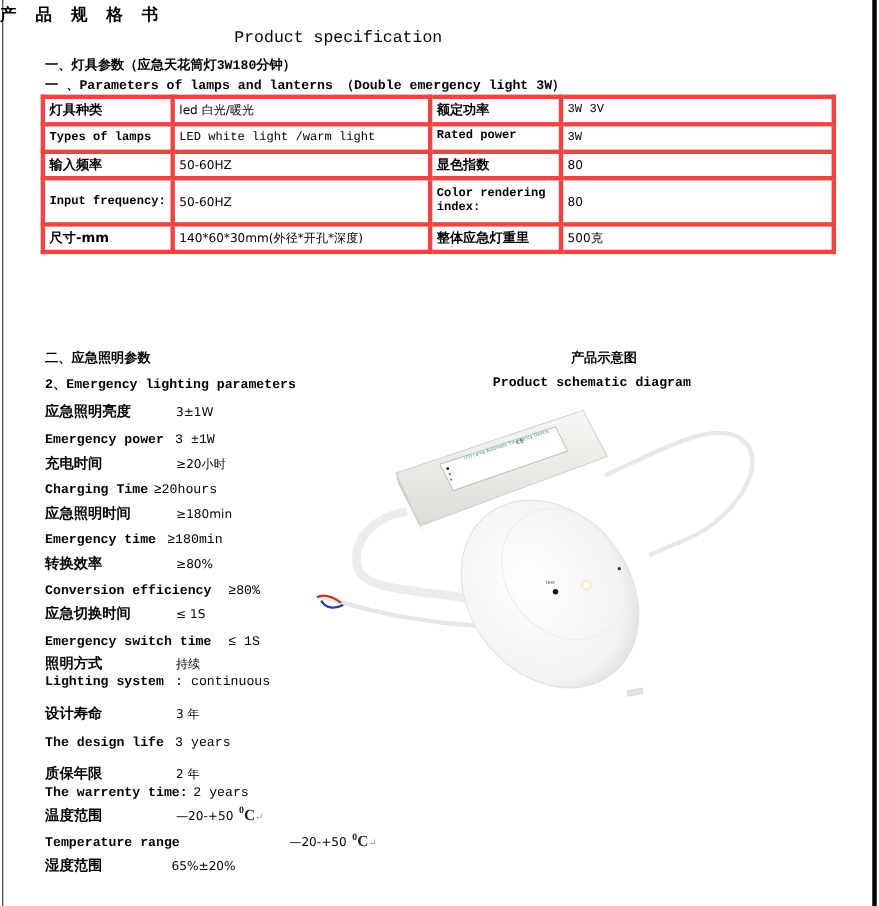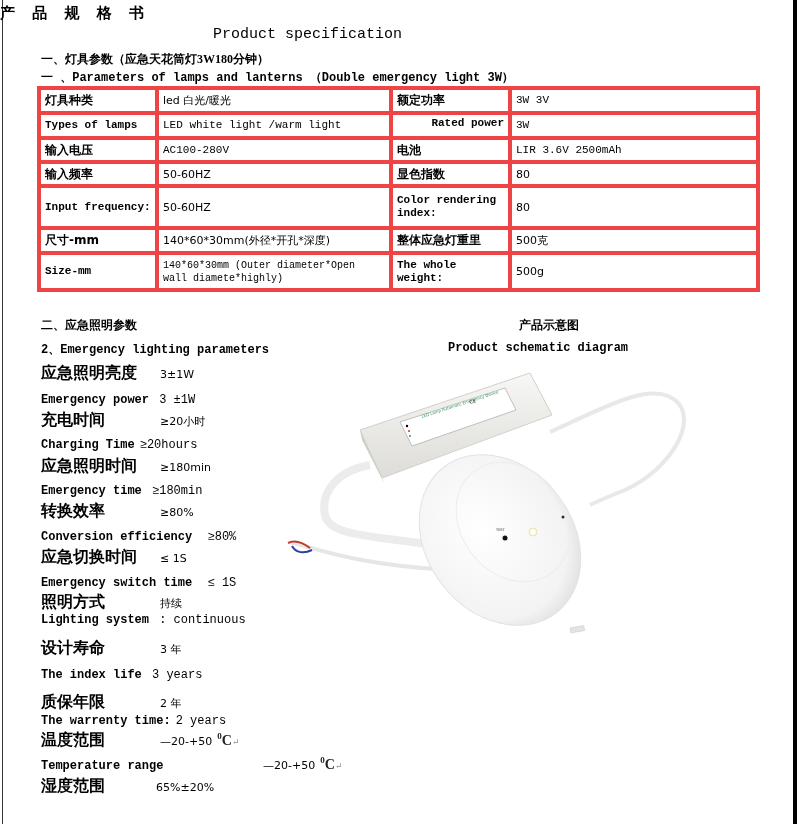--- a/index.html
+++ b/index.html
@@ -15,21 +15,21 @@
     position: absolute; left: 0; top: 4px; width: 620px; text-align: left;
     font-size: 15px; font-weight: bold; letter-spacing: 6px;
     font-family: "DejaVu Sans", sans-serif;
   }
   .title-en {
     position: absolute; left: 0; top: 26px; width: 615px; text-align: center;
     font-size: 15px; font-family: "Liberation Mono", monospace;
   }
   .sec-cn {
     position: absolute; left: 41px; top: 51px; font-size: 12px; font-weight: bold;
-    font-family: Liberation Serif, serif;
+    font-family: Liberation Mono, monospace;
   }
   .sec-en {
     position: absolute; left: 41px; top: 69px; font-size: 12px; font-weight: bold;
     font-family: "Liberation Mono", monospace;
   }
 
   table.spec {
     position: absolute; left: 37px; top: 86px; width: 719px;
     border-collapse: collapse; table-layout: fixed;
   }
@@ -37,42 +37,42 @@
     border: 4px solid #ef4444; padding: 0 4px; vertical-align: middle;
     font-size: 11px; line-height: 13px;
   }
   table.spec td.lbl {
     font-weight: bold; font-family: "Liberation Mono", monospace;
   }
   table.spec td.lbl.cn { font-family: "DejaVu Sans", sans-serif; font-size: 12px; }
   table.spec td.val { font-family: "Liberation Mono", monospace; font-size: 11px; }
   table.spec td.val.sans { font-family: "DejaVu Sans", sans-serif; }
   table.spec td.val.small { font-size: 10px; line-height: 13px; }
-  table.spec td.topalign { vertical-align: top; padding-top: 2px; text-align: right; }
+  table.spec td.topalign { vertical-align: top; padding-top: 2px; }
 
   .h2-cn {
     position: absolute; left: 41px; top: 317px; font-size: 12px; font-weight: bold;
     font-family: "DejaVu Sans", sans-serif;
   }
   .h2-en {
     position: absolute; left: 41px; top: 341px; font-size: 12px; font-weight: bold;
     font-family: "Liberation Mono", monospace;
   }
   .diag-cn {
     position: absolute; left: 519px; top: 317px; font-size: 12px; font-weight: bold;
     font-family: "DejaVu Sans", sans-serif;
   }
   .diag-en {
     position: absolute; left: 448px; top: 341px; font-size: 12px; font-weight: bold;
     font-family: "Liberation Mono", monospace;
   }
 
   .param { position: absolute; left: 41px; white-space: nowrap; }
   .param .k { display: inline-block; font-weight: bold; }
-  .param.cn .k { font-family: "DejaVu Sans", sans-serif; font-size: 16px; width: 119px; }
+  .param.cn .k { font-family: "DejaVu Sans", sans-serif; font-size: 13px; width: 119px; }
   .param.cn .v { font-family: "DejaVu Sans", sans-serif; font-size: 11px; }
   .param.en .k { font-family: "Liberation Mono", monospace; font-size: 12px; }
   .param.en .v { font-family: "Liberation Mono", monospace; font-size: 12px; font-weight: normal; }
   .param .v.plain { font-weight: normal; font-family: "DejaVu Sans", sans-serif; font-size: 11px; }
   .deg { font-family: "Liberation Serif", serif; font-weight: bold; font-size: 14px; color: #222; }
   .deg sup { font-size: 9px; }
   .ret { font-size: 9px; color: #999; font-weight: normal; }
 
   .product-img { position: absolute; left: 280px; top: 370px; width: 420px; height: 280px; }
 </style>
@@ -102,49 +102,37 @@
     <td class="lbl cn">额定功率</td>
     <td class="val">3W 3V</td>
   </tr>
   <tr style="height:25px">
     <td class="lbl">Types of  lamps</td>
     <td class="val">LED  white light /warm light</td>
     <td class="lbl topalign">Rated power</td>
     <td class="val">3W</td>
   </tr>
   <tr style="height:24px">
-    <td class="lbl cn">输入电压</td>
-    <td class="val">AC100-280V</td>
-    <td class="lbl cn">电池</td>
-    <td class="val">LIR 3.6V 2500mAh</td>
-  </tr>
-  <tr style="height:24px">
     <td class="lbl cn">输入频率</td>
     <td class="val sans">50-60HZ</td>
     <td class="lbl cn">显色指数</td>
     <td class="val sans">80</td>
   </tr>
   <tr style="height:42px">
     <td class="lbl">Input frequency:</td>
     <td class="val sans">50-60HZ</td>
     <td class="lbl">Color rendering index:</td>
     <td class="val sans">80</td>
   </tr>
   <tr style="height:25px">
     <td class="lbl cn">尺寸-mm</td>
     <td class="val sans">140*60*30mm(外径*开孔*深度)</td>
     <td class="lbl cn">整体应急灯重里</td>
     <td class="val sans">500克</td>
   </tr>
-  <tr style="height:37px">
-    <td class="lbl">Size-mm</td>
-    <td class="val small">140*60*30mm (Outer diameter*Open wall diamete*highly)</td>
-    <td class="lbl">The whole weight:</td>
-    <td class="val sans">500g</td>
-  </tr>
 </tbody>
   </table>
 
 <div class="h2-cn">二、应急照明参数</div>
 <div class="h2-en">2、Emergency lighting parameters</div>
 
 <div class="diag-cn">产品示意图</div>
 <div class="diag-en">Product schematic diagram</div>
 
 <div class="param cn" style="top:363px">
@@ -180,21 +168,21 @@
 <div class="param cn" style="top:592px">
   <span class="k">照明方式</span><span class="v">持续</span>
 </div>
 <div class="param en" style="top:608px">
   <span class="k">Lighting system</span>&nbsp;&nbsp;<span class="v">: continuous</span>
 </div>
 <div class="param cn" style="top:638px">
   <span class="k">设计寿命</span><span class="v">3 年</span>
 </div>
 <div class="param en" style="top:663px">
-  <span class="k">The index life</span>&nbsp;&nbsp;<span class="v">3 years</span>
+  <span class="k">The design life</span>&nbsp;&nbsp;<span class="v">3 years</span>
 </div>
 <div class="param cn" style="top:692px">
   <span class="k">质保年限</span><span class="v">2 年</span>
 </div>
 <div class="param en" style="top:709px">
   <span class="k">The warrenty time:</span>&nbsp;<span class="v">2 years</span>
 </div>
 <div class="param cn" style="top:730px">
   <span class="k">温度范围</span><span class="v">—20-+50</span>&nbsp;<span class="deg"><sup>0</sup><span>C</span></span><span class="ret">↵</span>
 </div>

